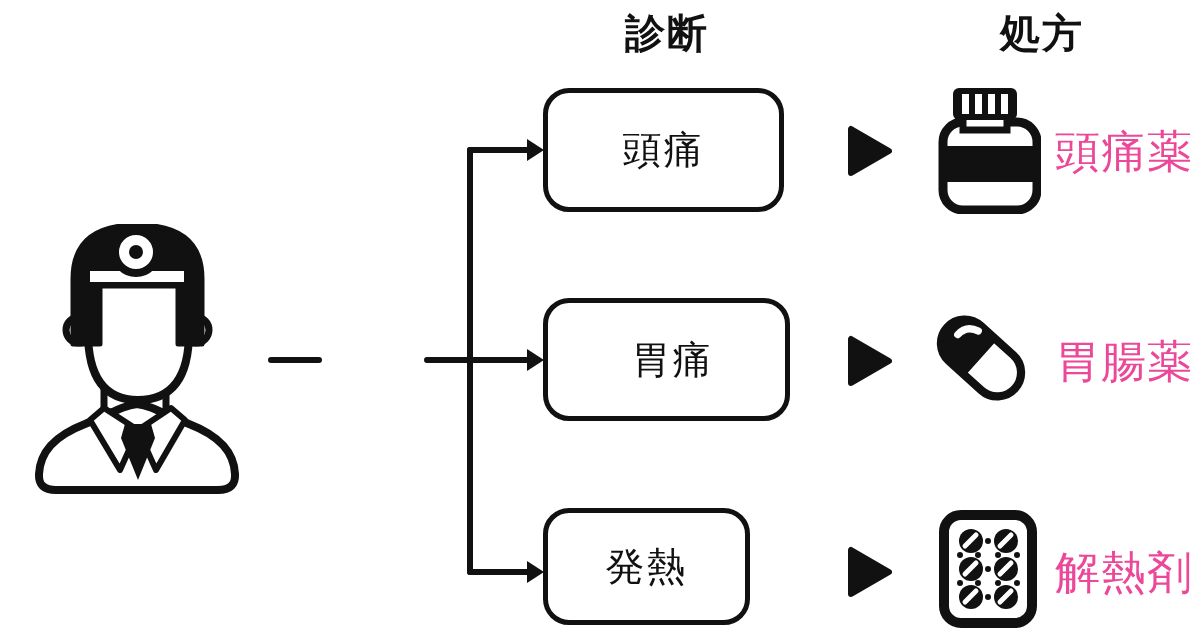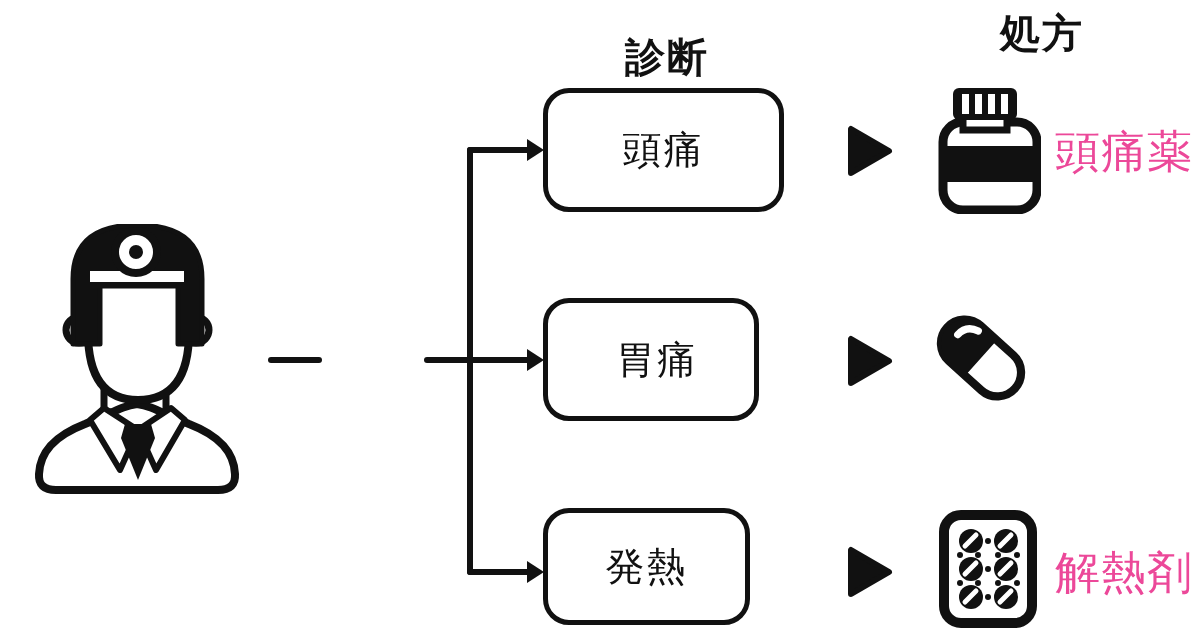--- a/index.html
+++ b/index.html
@@ -33,21 +33,21 @@
     border-top:11px solid transparent;border-bottom:11px solid transparent;
     border-left:17px solid #111;
   }
   svg{display:block;}
 </style>
 </head>
 <body>
 
 <div id="canvas">
 
-  <div class="abs hdr" style="left:667px;top:6px;margin-top:24px;">診断</div>
+  <div class="abs hdr" style="left:667px;top:6px;">診断</div>
   <div class="abs hdr" style="left:1042px;top:6px;">処方</div>
 
   <div class="abs" style="left:30px;top:224px;">
     <svg width="215" height="272" viewBox="0 0 215 272" fill="none">
 
       <rect x="74" y="138" width="62" height="50" fill="#fff" stroke="#111" stroke-width="7"></rect>
 
       <path d="M107,180 C92,182 84,188 55,200 C24,212 10,228 9,250 Q8,266 26,266 L188,266 Q206,266 205,250 C204,228 190,212 159,200 C130,188 122,182 107,180 Z" fill="#fff" stroke="#111" stroke-width="8" stroke-linejoin="round"></path>
 
       <circle cx="49" cy="106" r="13" fill="#fff" stroke="#111" stroke-width="7"></circle>
@@ -74,21 +74,21 @@
   <div class="abs hline" style="left:424px;top:357px;width:106px;"></div>
   <div class="abs arrowhead" style="left:527px;top:349px;"></div>
 
   <div class="abs vline" style="left:467px;top:147px;height:428px;"></div>
   <div class="abs hline" style="left:467px;top:147px;width:63px;"></div>
   <div class="abs arrowhead" style="left:527px;top:139px;"></div>
   <div class="abs hline" style="left:467px;top:569px;width:63px;"></div>
   <div class="abs arrowhead" style="left:527px;top:561px;"></div>
 
   <div class="abs dx-box" style="left:543px;top:88px;width:241px;height:124px;">頭痛</div>
-  <div class="abs dx-box" style="left:543px;top:298px;width:216px;height:123px;padding-left:12px;">胃痛</div>
+  <div class="abs dx-box" style="left:543px;top:298px;width:247px;height:123px;padding-left:12px;">胃痛</div>
   <div class="abs dx-box" style="left:543px;top:508px;width:207px;height:117px;">発熱</div>
 
   <div class="abs" style="left:848px;top:125px;">
     <svg width="46" height="52" viewBox="0 0 46 52">
         <polygon points="3,4 3,48 41,26" fill="#111" stroke="#111" stroke-width="6" stroke-linejoin="round"></polygon>
       </svg>
   </div>
   <div class="abs" style="left:848px;top:335px;">
     <svg width="46" height="52" viewBox="0 0 46 52">
         <polygon points="3,4 3,48 41,26" fill="#111" stroke="#111" stroke-width="6" stroke-linejoin="round"></polygon>
@@ -152,15 +152,16 @@
           <circle cx="79" cy="45" r="3"></circle>
         <circle cx="22" cy="73" r="3"></circle>
           <circle cx="40" cy="73" r="3"></circle>
           <circle cx="60" cy="73" r="3"></circle>
           <circle cx="79" cy="73" r="3"></circle>
       </g>
     </svg>
   </div>
 
   <div class="abs med-label" style="left:1055px;top:152px;">頭痛薬</div>
+  <div class="abs med-label" style="left:1055px;top:362px;">胃腸薬</div>
   <div class="abs med-label" style="left:1055px;top:573px;">解熱剤</div>
 
 </div>
 
 </body></html>

